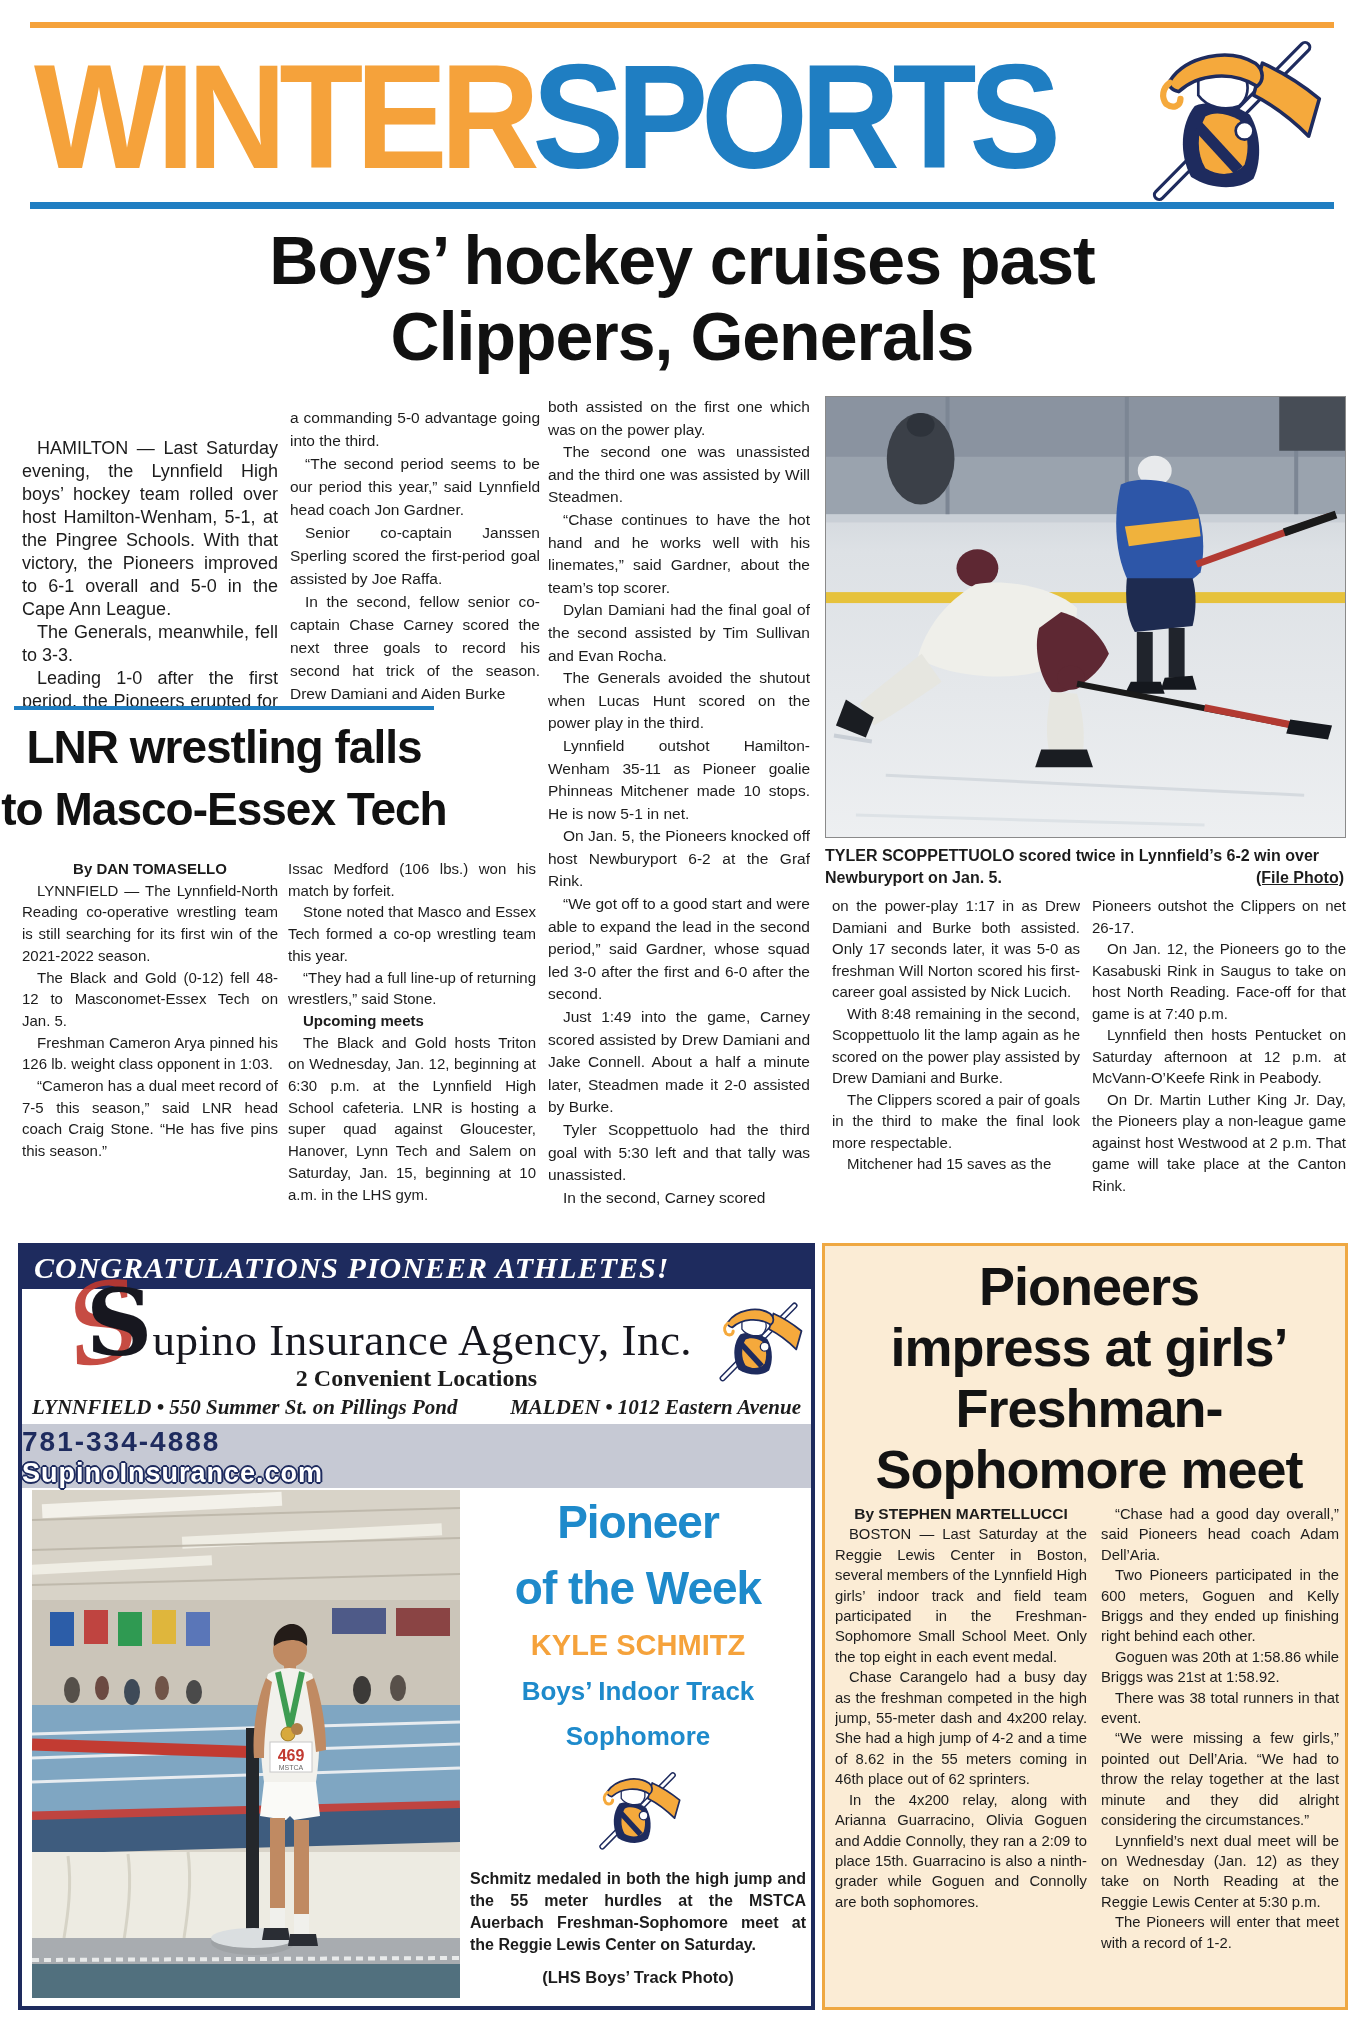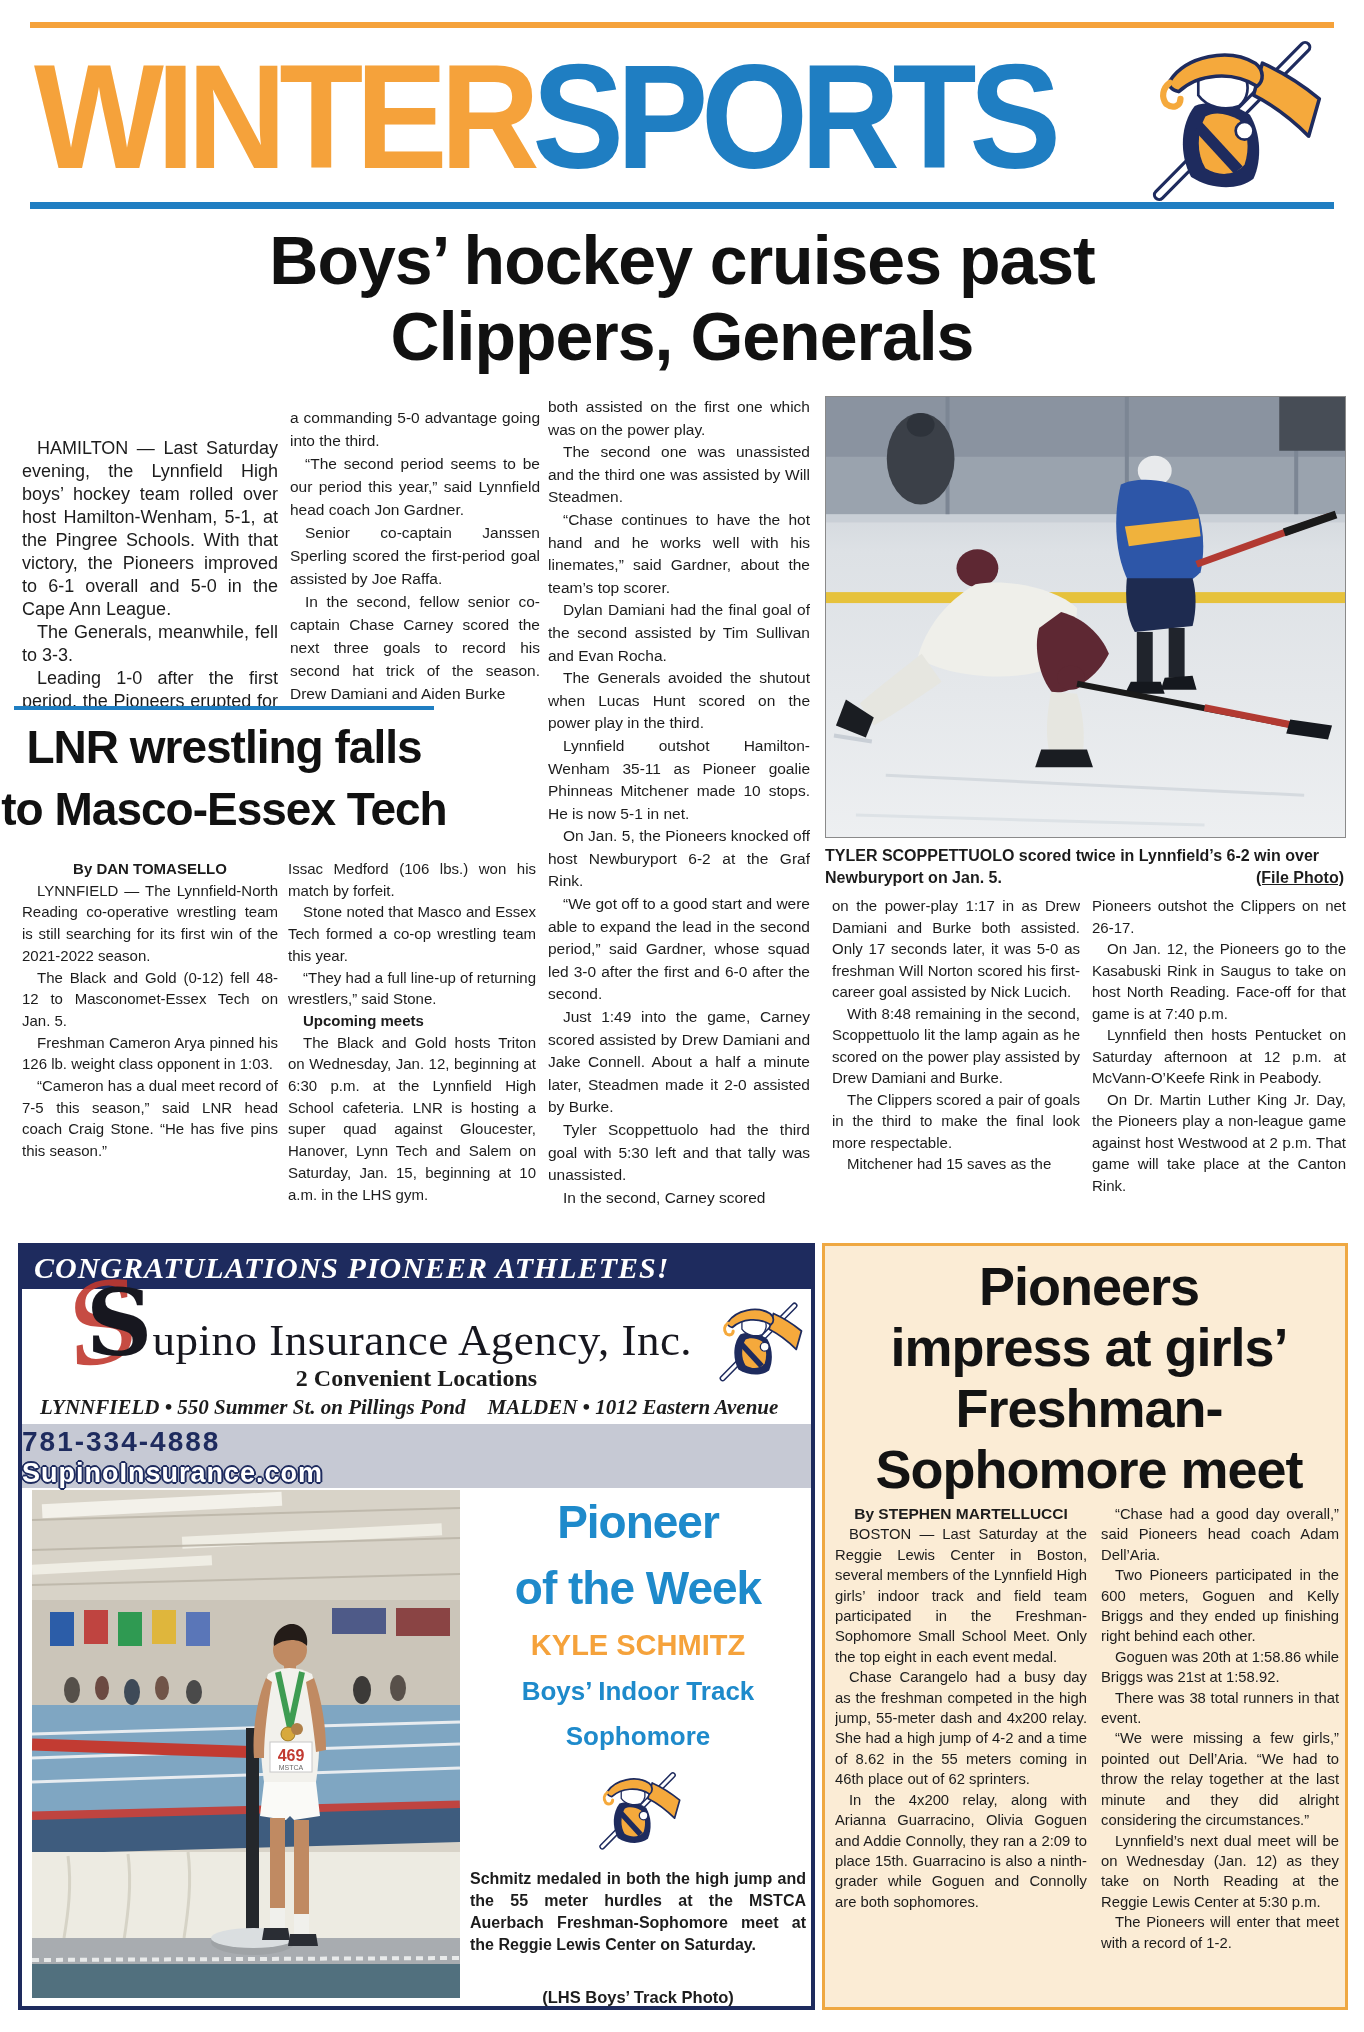--- a/index.html
+++ b/index.html
@@ -55,38 +55,38 @@
            line-height:42px;padding-left:12px;box-sizing:border-box;letter-spacing:1px;white-space:nowrap;overflow:hidden;}
   .ad-brand{position:absolute;left:64px;top:34px;display:flex;align-items:baseline;
             font-family:"Liberation Serif",serif;color:#17171f;white-space:nowrap;}
   .ad-s{position:relative;font-family:"DejaVu Serif",serif;font-weight:bold;font-size:92px;line-height:84px;z-index:1;}
   .ad-s .ghost{position:absolute;left:-14px;top:2px;color:#C0392F;font-style:italic;font-weight:normal;
                transform:rotate(-12deg) scale(1.18);opacity:.9;z-index:-1;}
   .ad-brand-rest{font-size:45px;font-weight:normal;letter-spacing:.5px;}
   .ad-mascot{position:absolute;right:6px;top:44px;width:92px;height:94px;}
   .ad-tag{position:absolute;left:0;top:118px;width:100%;text-align:center;
           font-family:"Liberation Serif",serif;font-weight:bold;font-size:24px;}
-  .ad-locs{position:absolute;left:0;top:148px;width:100%;box-sizing:border-box;padding:0 18px;
-           display:flex;font-family:"Liberation Serif",serif;
-           font-style:italic;font-weight:bold;font-size:21px;gap:22px;}
+  .ad-locs{position:absolute;left:0;top:148px;width:100%;box-sizing:border-box;padding:0 10px;
+           display:flex;justify-content:space-between;font-family:"Liberation Serif",serif;
+           font-style:italic;font-weight:bold;font-size:21px;}
   .ad-gray{position:absolute;left:0;top:177px;width:100%;height:64px;background:#C6C9D4;}
   .ad-phone{display:block;margin-top:2px;font-size:28px;font-weight:800;color:#1E2B5E;letter-spacing:2px;}
   .ad-site{display:block;font-size:27px;font-weight:800;color:#fff;letter-spacing:1px;
            text-shadow:-2px 0 #1E2B5E,2px 0 #1E2B5E,0 -2px #1E2B5E,0 2px #1E2B5E,
                        -1px -1px #1E2B5E,1px 1px #1E2B5E,-1px 1px #1E2B5E,1px -1px #1E2B5E;}
   .ad-photo{position:absolute;left:10px;top:243px;width:428px;height:508px;background:#cfcac0;}
   .ad-photo svg{display:block;width:100%;height:100%;}
   .potw{position:absolute;left:448px;top:250px;width:336px;text-align:center;}
   .potw-title{color:#1E8ACB;font-weight:800;font-size:46px;line-height:50px;letter-spacing:-1px;}
   .potw-title2{margin-top:16px;}
   .potw-name{color:#F5A23B;font-weight:800;font-size:29px;margin-top:16px;}
   .potw-sport{color:#1E8ACB;font-weight:800;font-size:26px;margin-top:14px;line-height:31px;}
   .potw-mascot{width:122px;height:86px;margin-top:12px;}
   .potw-cap{margin-top:14px;text-align:justify;font-weight:bold;font-size:16px;line-height:22px;}
-  .potw-credit{margin-top:32px;font-weight:bold;font-size:16.5px;}
+  .potw-credit{margin-top:12px;font-weight:bold;font-size:16.5px;}
 
   
   .creambox{position:absolute;left:822px;top:1243px;width:526px;height:767px;background:#FBECD5;
             border:3px solid #EFA842;box-sizing:border-box;padding-left:8px;}
   .cream-headline{margin-top:10px;text-align:center;font-weight:800;font-size:54px;line-height:61px;
                   letter-spacing:-1px;color:#131313;}
   .cream-cols{position:absolute;left:10px;top:258px;display:flex;gap:14px;}
   .tcol{font-size:14.8px;line-height:20.4px;text-align:justify;overflow:hidden;}
   .tcol p{margin:0;text-indent:14px;}
   .tcol1{width:252px;height:480px;}

